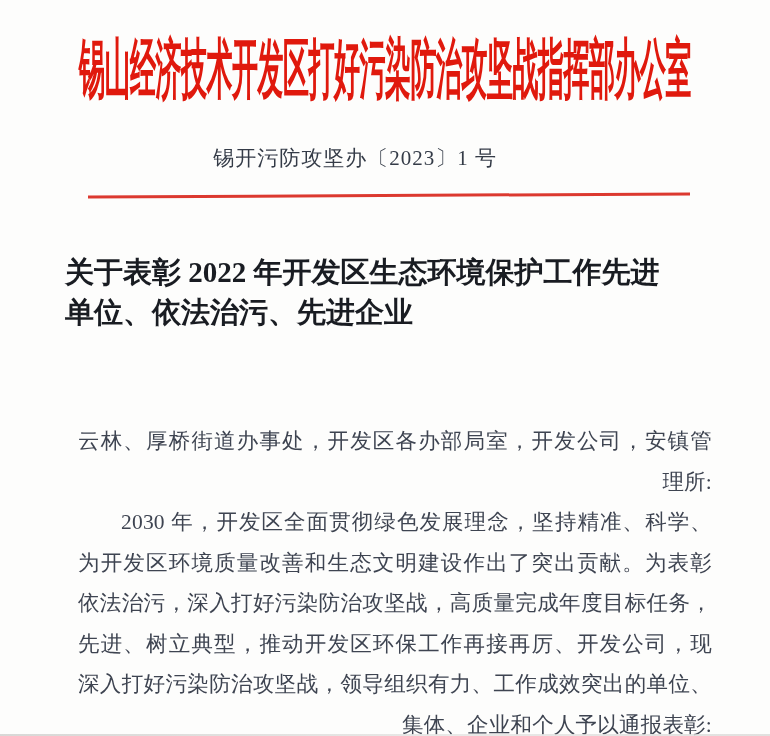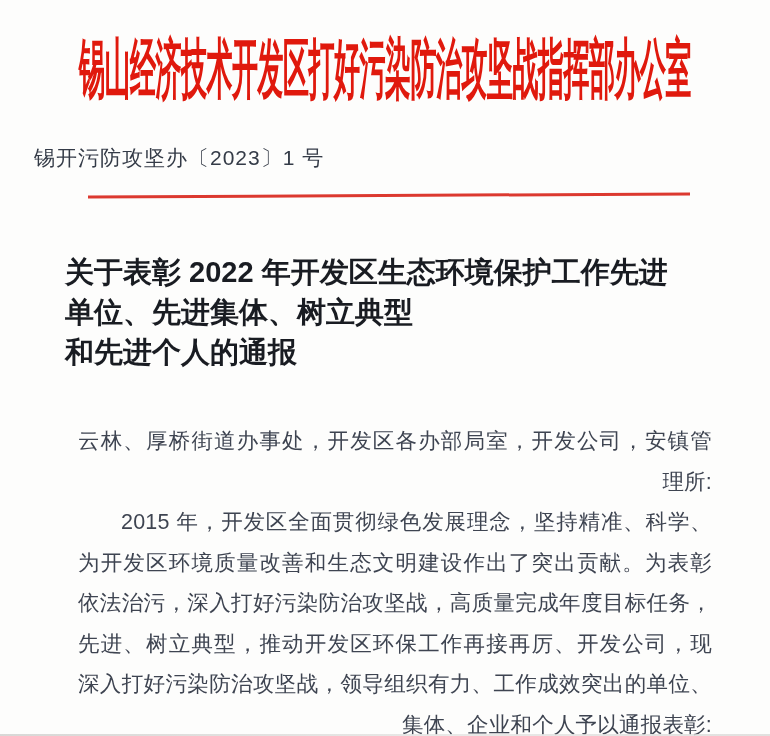--- a/index.html
+++ b/index.html
@@ -9,42 +9,42 @@
     --body-ink:#3e4451;
     --paper:#fdfdfc;
   }
   *{margin:0;padding:0;box-sizing:border-box;}
   html,body{background:#fff;}
   .page{
     position:relative;
     width:770px;height:736px;
     background:var(--paper);
     overflow:hidden;
-    font-family:Liberation Sans, sans-serif;
+    font-family:Liberation Serif, serif;
   }
   
   .letterhead{
     position:absolute;top:36px;left:0;width:770px;height:72px;
     text-align:center;overflow:visible;
   }
   .letterhead-text{
     display:inline-block;
     font-size:26px;line-height:27px;
     font-weight:bold;
     color:var(--red-head);
     letter-spacing:-0.5px;
     white-space:nowrap;
     transform:scaleY(2.5);
     transform-origin:center top;
   }
   .doc-number{
     position:absolute;top:144px;left:0;width:710px;
+    text-align:center;
     font-size:21px;letter-spacing:1px;
     color:#343b47;
-    margin-left:34px;
   }
   .red-rule{
     position:absolute;top:194px;left:88px;
     width:602px;height:3px;
     background:var(--red-rule);
     transform:rotate(-0.3deg);
   }
   .title{
     position:absolute;top:252px;left:65px;width:640px;
     font-weight:bold;
@@ -80,28 +80,27 @@
   <div class="letterhead">
     <span class="letterhead-text">锡山经济技术开发区打好污染防治攻坚战指挥部办公室</span>
   </div>
 
   <div class="doc-number">锡开污防攻坚办〔2023〕1 号</div>
 
   <div class="red-rule"></div>
 
   <div class="title">
     <div class="title-line">关于表彰 2022 年开发区生态环境保护工作先进</div>
-    <div class="title-line">单位、先进集体、树立典型</div>
-    <div class="title-line">和先进个人的通报</div>
+    <div class="title-line">单位、依法治污、先进企业</div>
   </div>
 
   <div class="body-text">
     <div class="bline jline">云林、厚桥街道办事处，开发区各办部局室，开发公司，安镇管</div>
     <div class="bline lline">理所:</div>
-    <div class="bline jline indent">2015 年，开发区全面贯彻绿色发展理念，坚持精准、科学、</div>
+    <div class="bline jline indent">2030 年，开发区全面贯彻绿色发展理念，坚持精准、科学、</div>
     <div class="bline jline">为开发区环境质量改善和生态文明建设作出了突出贡献。为表彰</div>
     <div class="bline jline">依法治污，深入打好污染防治攻坚战，高质量完成年度目标任务，</div>
     <div class="bline jline">先进、树立典型，推动开发区环保工作再接再厉、开发公司，现</div>
     <div class="bline jline">深入打好污染防治攻坚战，领导组织有力、工作成效突出的单位、</div>
     <div class="bline lline">集体、企业和个人予以通报表彰:</div>
   </div>
 
   <div class="scan-edge"></div>
 
 </div>

